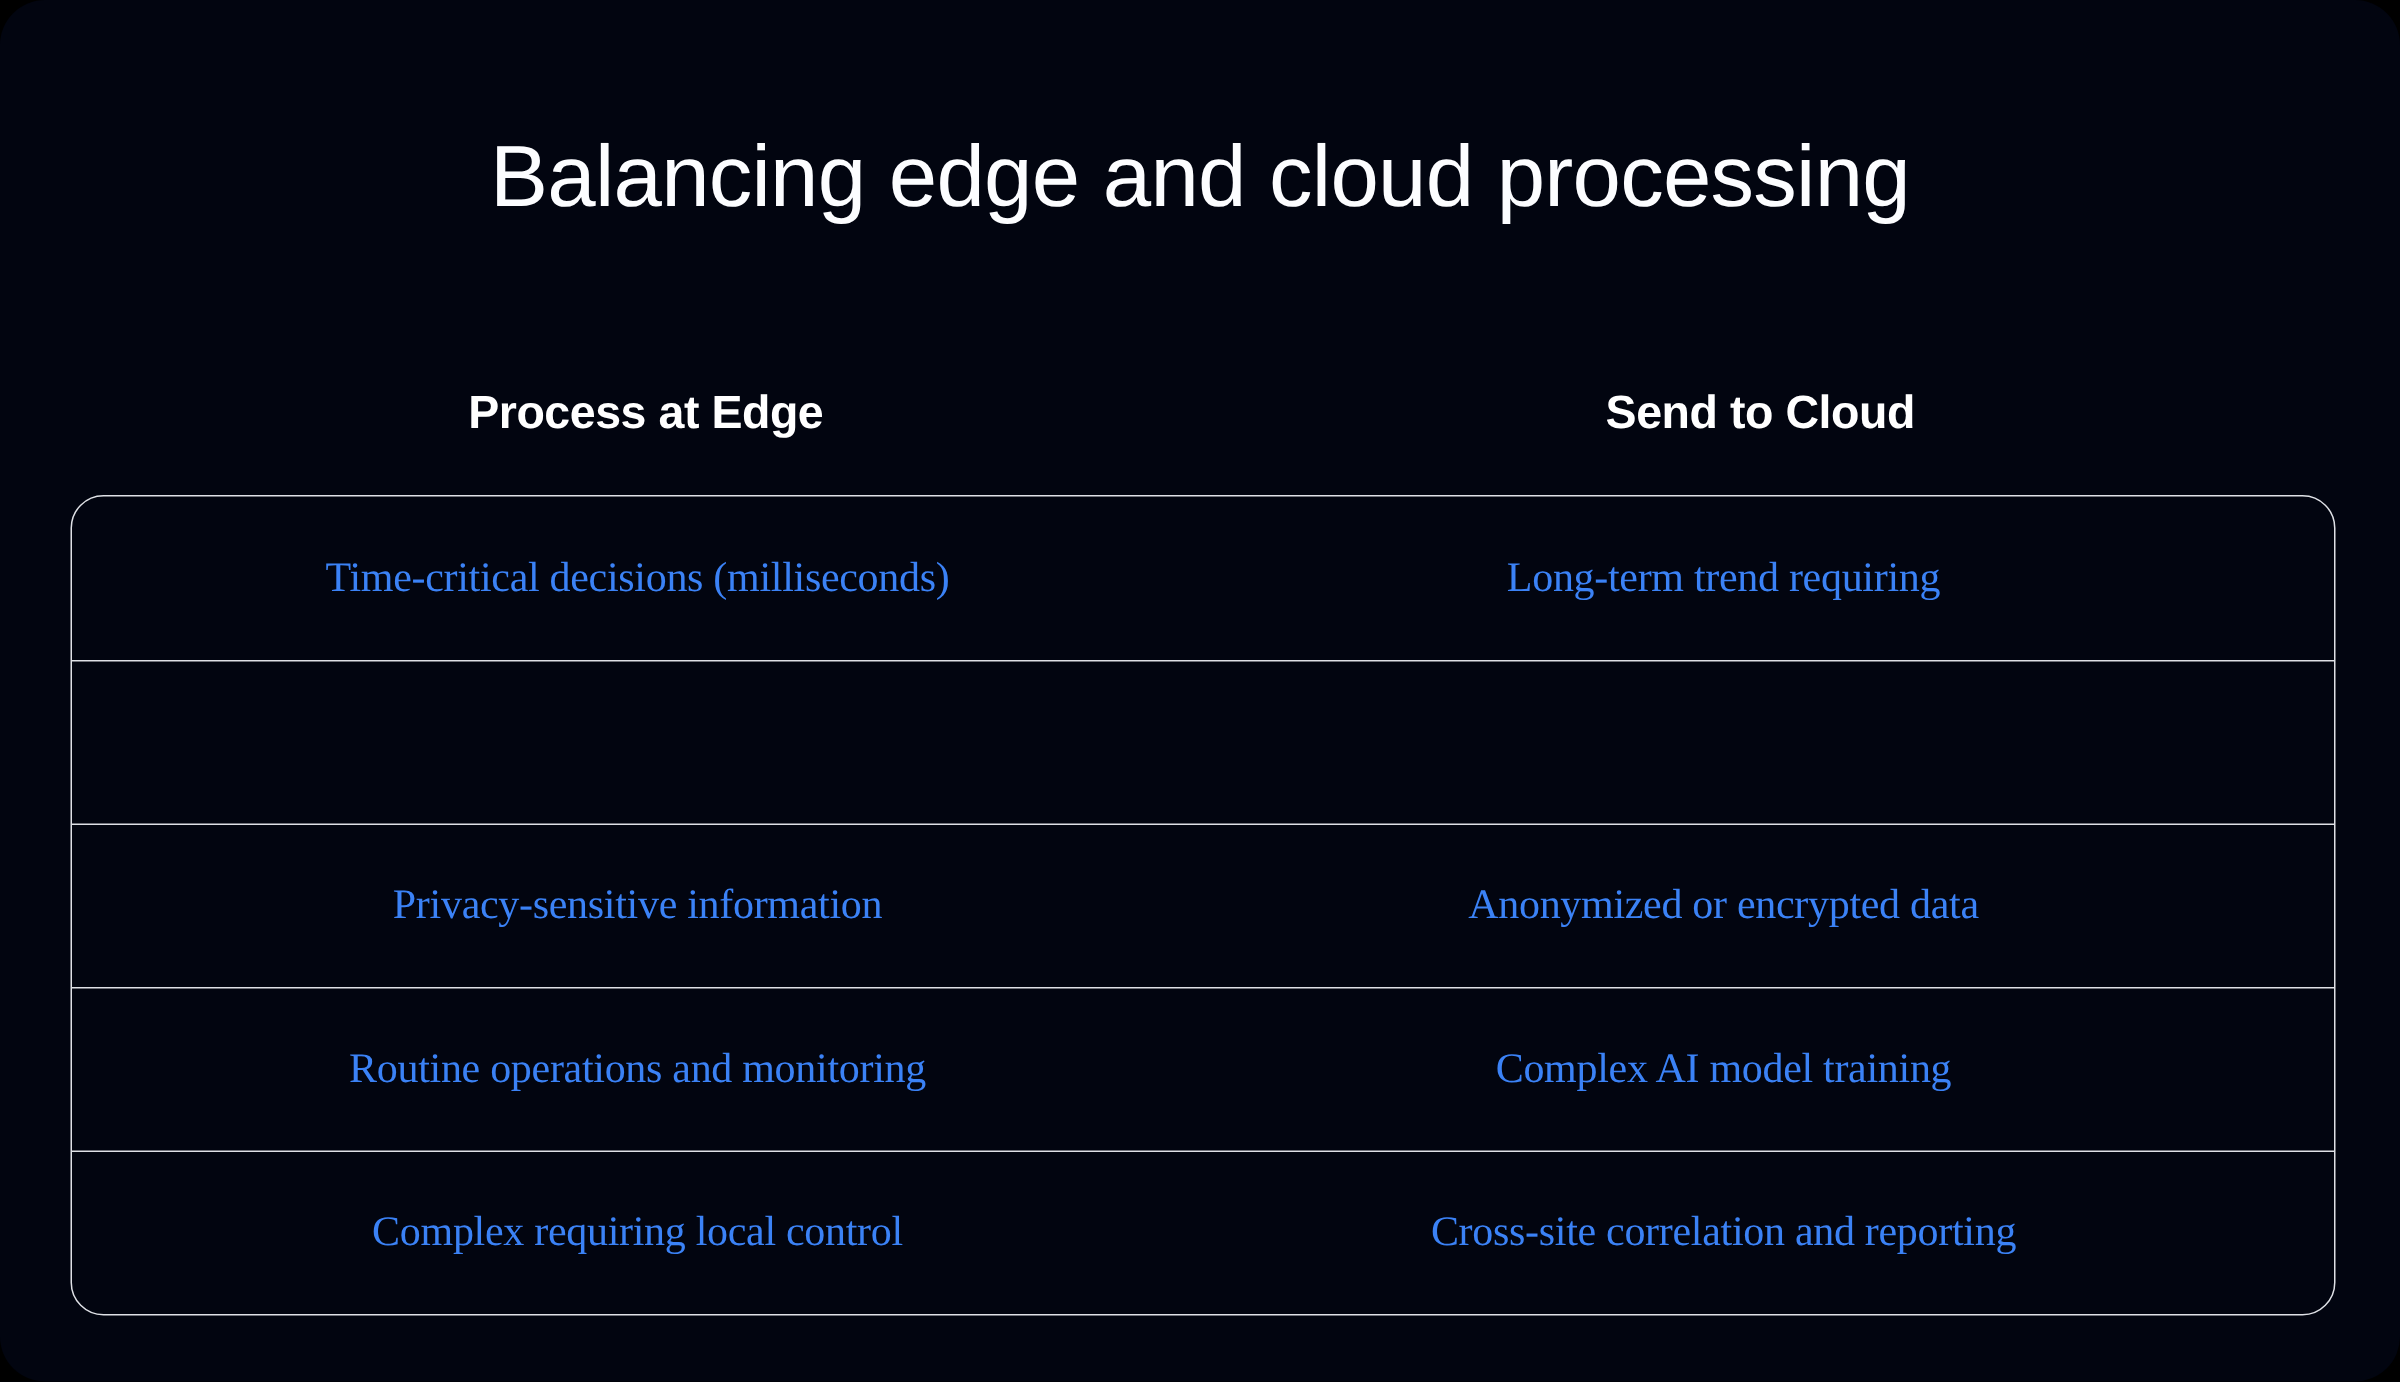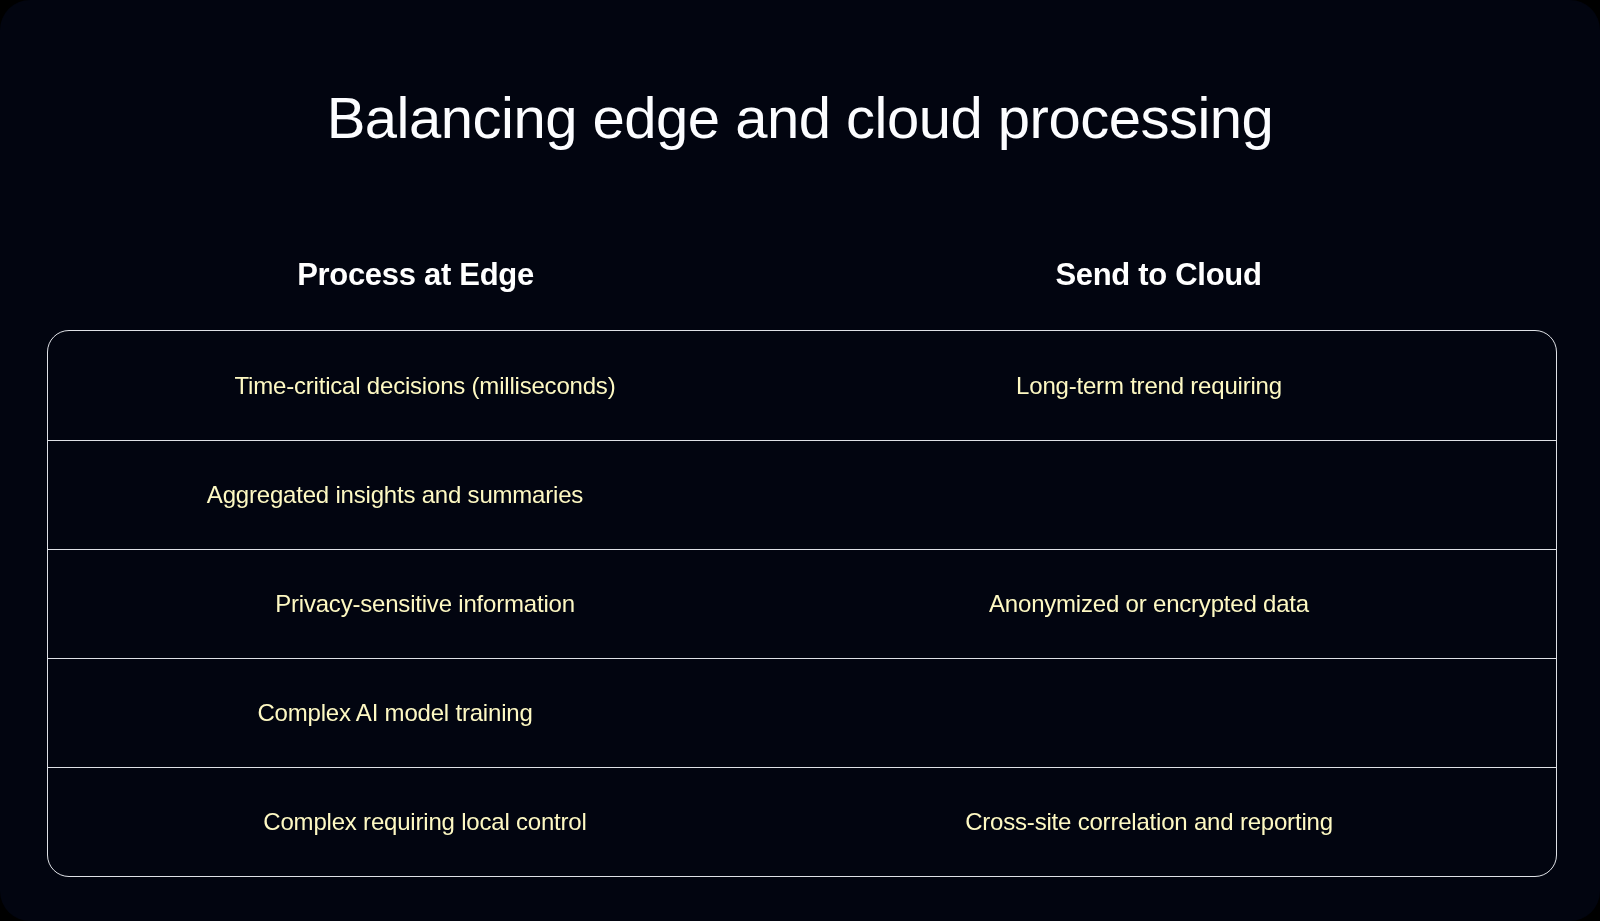--- a/index.html
+++ b/index.html
@@ -30,21 +30,21 @@
     color: #fcfdff;
     font-size: 58px;
     font-weight: 500;
     letter-spacing: -0.5px;
     line-height: 1.1;
   }
 
   .column-headers {
     position: absolute;
     top: 252px;
-    left: 47px;
+    left: 62px;
     width: 1510px;
     height: 46px;
     display: grid;
     grid-template-columns: 1fr 1fr;
     gap: 36px;
   }
 
   .column-header {
     display: flex;
     align-items: center;
@@ -76,24 +76,25 @@
   }
 
   .table-row + .table-row {
     border-top: 1.5px solid rgba(242, 244, 248, 0.92);
   }
 
   .table-cell {
     display: flex;
     align-items: center;
     justify-content: center;
-    color: #fef9c3;
-    font-size: 24px;
+    color: #3b82f6;
+    font-size: 28px;
     font-weight: 400;
     letter-spacing: -0.2px;
+    font-family: Liberation Serif, serif;
   }
 
   .table-cell.cloud { padding-right: 60px; }
 </style>
 </head>
 <body>
 
 <div class="slide">
 
   <h1 class="slide-title">Balancing edge and cloud processing</h1>
@@ -104,29 +105,29 @@
   </div>
 
   <div class="comparison-table">
 
     <div class="table-row">
       <div class="table-cell edge">Time-critical decisions (milliseconds)</div>
       <div class="table-cell cloud">Long-term trend requiring</div>
     </div>
 
     <div class="table-row">
-      <div class="table-cell cloud">Aggregated insights and summaries</div>
     </div>
 
     <div class="table-row">
       <div class="table-cell edge">Privacy-sensitive information</div>
       <div class="table-cell cloud">Anonymized or encrypted data</div>
     </div>
 
     <div class="table-row">
+      <div class="table-cell edge">Routine operations and monitoring</div>
       <div class="table-cell cloud">Complex AI model training</div>
     </div>
 
     <div class="table-row">
       <div class="table-cell edge">Complex requiring local control</div>
       <div class="table-cell cloud">Cross-site correlation and reporting</div>
     </div>
 
   </div>
 </div>

